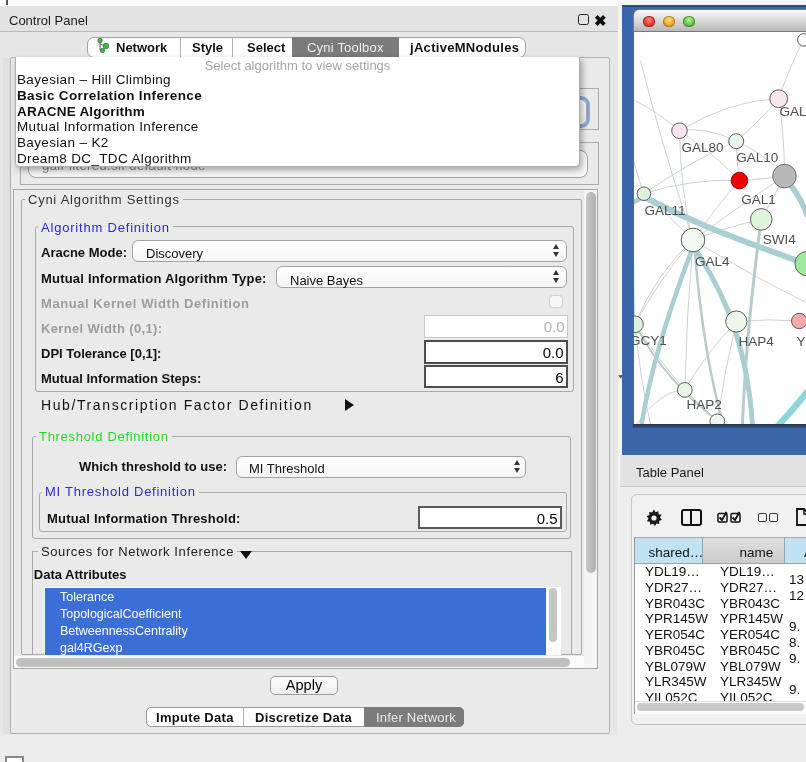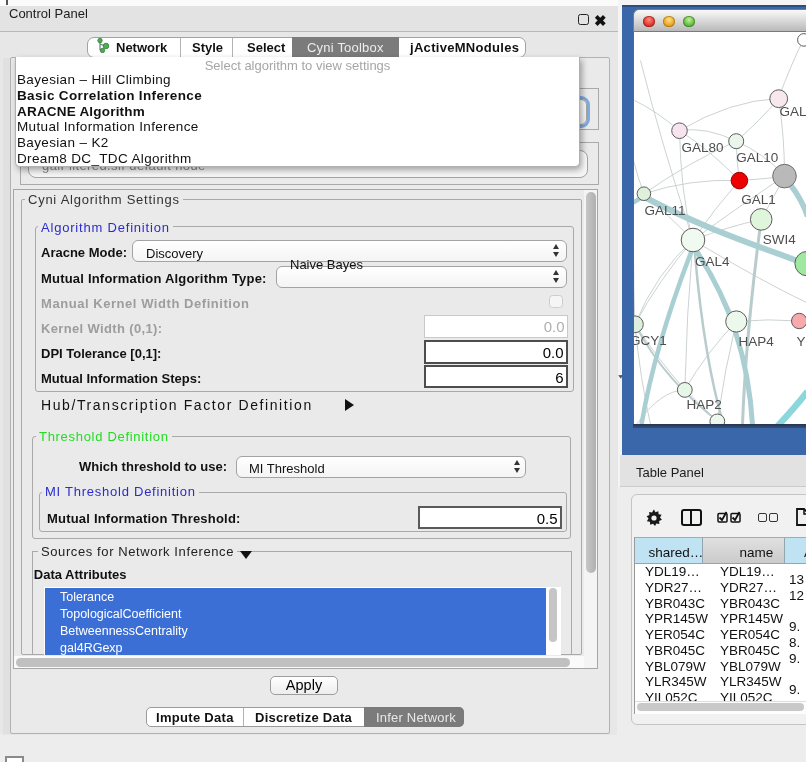--- a/index.html
+++ b/index.html
@@ -19,21 +19,21 @@
   .gtitle{position:absolute;background:#eaeaea;padding:0 3px;line-height:13px;font-size:13px;white-space:nowrap;}
 </style>
 </head>
 <body>
 
 <div class="abs" style="left:0;top:0;width:806px;height:6px;background:#fbfbfb;"></div>
 <div class="abs" style="left:6px;top:0;width:2px;height:5px;background:#555;"></div>
 
 <div class="abs" style="left:0;top:6px;width:618px;height:729px;background:#e7e7e7;border-radius:0 0 4px 4px;"></div>
 <div class="abs" style="left:0;top:6px;width:618px;height:25px;background:#e3e3e3;border-bottom:1px solid #b8b8b8;"></div>
-<div class="lbl" style="left:9px;top:6px;color:#1c1c1c;">Control Panel</div>
+<div class="lbl" style="left:9px;top:13px;color:#1c1c1c;">Control Panel</div>
 
 <div class="abs" style="left:578px;top:14px;width:9px;height:9px;border:1.6px solid #222;border-radius:2.5px;"></div>
 <div class="abs" style="left:594px;top:11.5px;width:16px;height:18px;font-size:15px;font-weight:bold;color:#111;">✖</div>
 
 <div class="abs" style="left:3px;top:58px;width:8px;height:676px;background:#e0e0e0;"></div>
 <div class="abs" style="left:10px;top:57px;width:600px;height:677px;border:1px solid #b2b2b2;border-radius:2px;background:#eaeaea;box-sizing:border-box;"></div>
 
 <div class="abs" style="left:87px;top:37px;width:439px;height:21px;background:#ffffff;border:1px solid #a2a2a2;border-radius:7px;box-sizing:border-box;"></div>
 <div class="abs" style="left:180px;top:38px;width:1px;height:19px;background:#b3b3b3;"></div>
 <div class="abs" style="left:232px;top:38px;width:1px;height:19px;background:#b3b3b3;"></div>
@@ -76,21 +76,21 @@
 <div class="gtitle" style="left:38px;top:220.5px;color:#2b2bcf;letter-spacing:0.8px;">Algorithm Definition</div>
 
 <div class="lbl b" style="left:41px;top:245px;">Aracne Mode:</div>
 <div class="combo" style="left:132px;top:240px;width:435px;height:22px;"></div>
 <div class="lbl" style="left:146px;top:245.5px;">Discovery</div>
 <div class="carr cup" style="left:553px;top:244px;"></div>
 <div class="carr cdn" style="left:553px;top:252px;"></div>
 
 <div class="lbl b" style="left:41px;top:270.5px;letter-spacing:0.2px;">Mutual Information Algorithm Type:</div>
 <div class="combo" style="left:276px;top:266px;width:291px;height:22px;"></div>
-<div class="lbl" style="left:290px;top:257px;text-align:right;">Naive Bayes</div>
+<div class="lbl" style="left:290px;top:273px;text-align:right;">Naive Bayes</div>
 <div class="carr cup" style="left:553px;top:270px;"></div>
 <div class="carr cdn" style="left:553px;top:278px;"></div>
 
 <div class="lbl b" style="left:41px;top:295.9px;color:#9d9d9d;letter-spacing:0.55px;">Manual Kernel Width Definition</div>
 <div class="abs" style="left:549px;top:295px;width:14px;height:13px;background:#f5f5f5;border:1px solid #cdcdcd;border-radius:3.5px;box-sizing:border-box;"></div>
 
 <div class="lbl b" style="left:41px;top:320.6px;color:#9d9d9d;letter-spacing:0.35px;">Kernel Width (0,1):</div>
 <div class="field" style="left:424px;top:315px;width:144px;height:23px;border:1px solid #c9c9c9;color:#b0b0b0;">0.0</div>
 
 <div class="lbl b" style="left:41px;top:345.9px;">DPI Tolerance [0,1]:</div>

